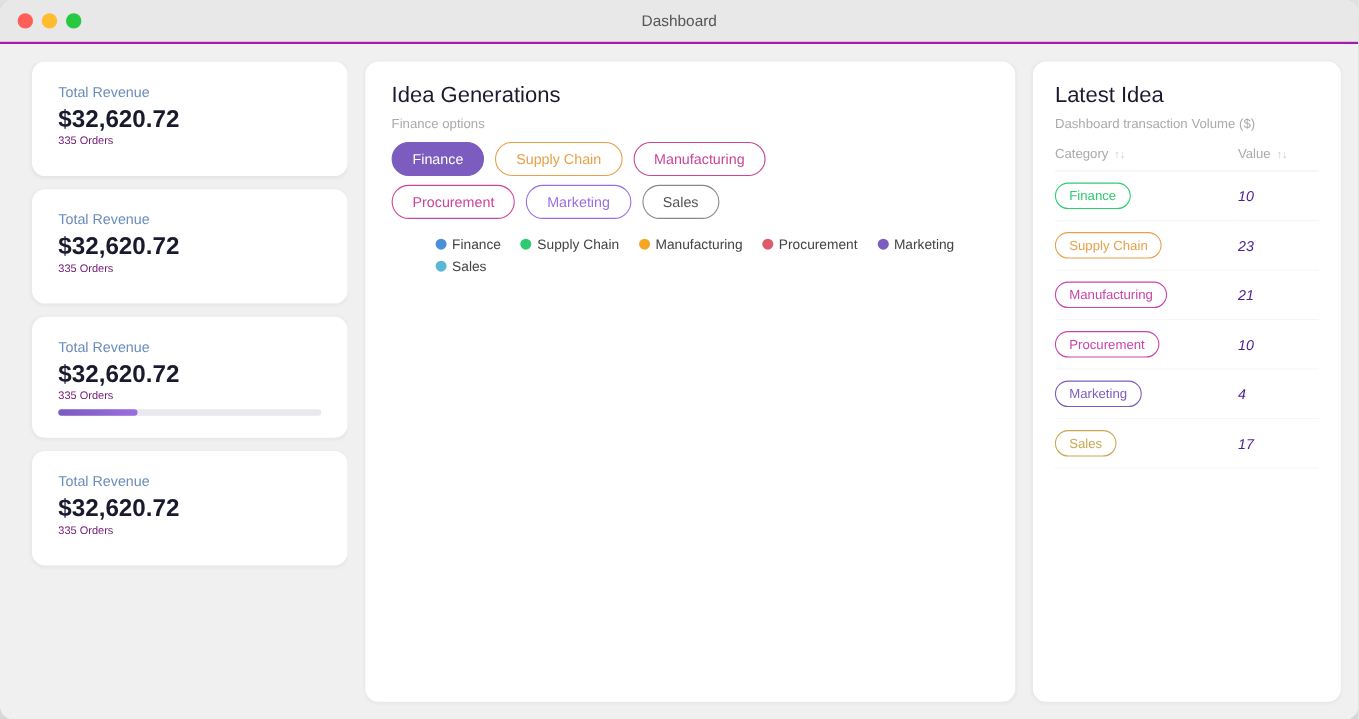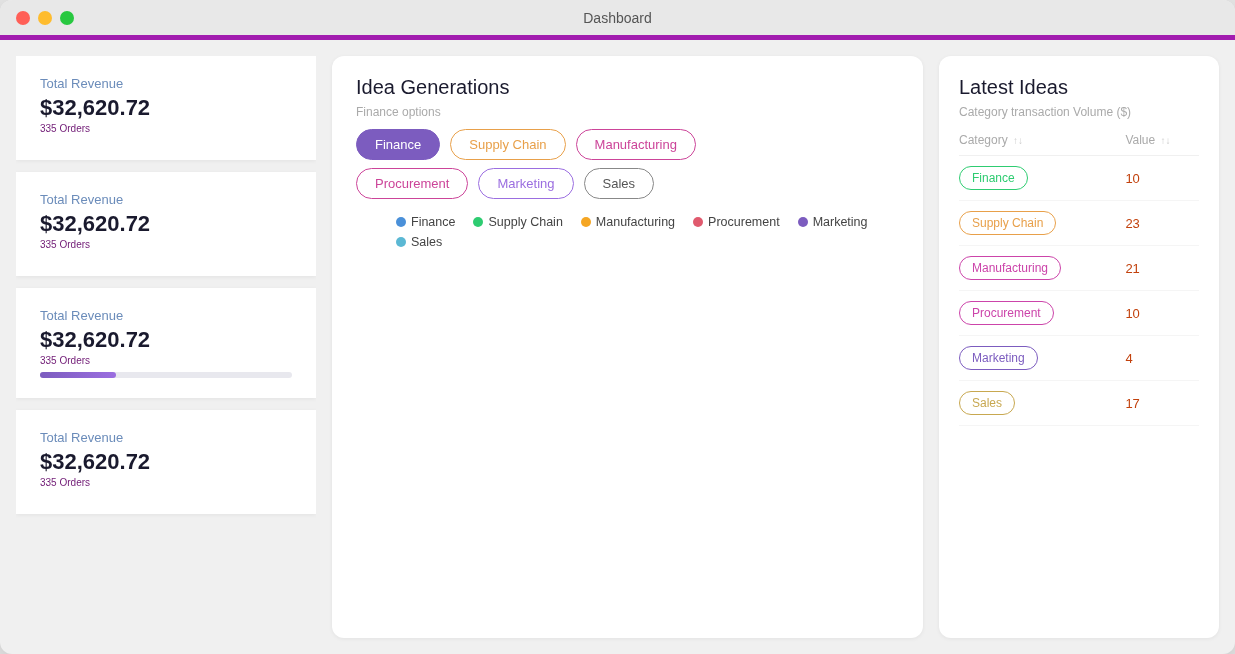--- a/index.html
+++ b/index.html
@@ -20,21 +20,21 @@
       overflow: hidden;
       display: flex;
       flex-direction: column;
     }
     .titlebar {
       background: #e8e8e8;
       height: 40px;
       display: flex;
       align-items: center;
       padding: 0 16px;
-      border-bottom: 5px solid #a21caf;
+      border-bottom: 2px solid #a21caf;
       flex-shrink: 0;
     }
     .traffic-lights {
       display: flex;
       gap: 8px;
       margin-right: auto;
     }
     .tl {
       width: 14px; height: 14px; border-radius: 50%;
     }
@@ -60,23 +60,24 @@
     .sidebar {
       width: 300px;
       display: flex;
       flex-direction: column;
       gap: 12px;
       flex-shrink: 0;
       overflow-y: auto;
     }
     .stat-card {
       background: white;
-      border-radius: 0;
+      border-radius: 12px;
       padding: 20px 24px;
       box-shadow: 0 1px 4px rgba(0,0,0,0.06);
+      margin-left: 13px;
     }
     .stat-label {
       font-size: 13px;
       color: #6b8cba;
       margin-bottom: 4px;
     }
     .stat-value {
       font-size: 22px;
       font-weight: 700;
       color: #1a1a2e;
@@ -234,23 +235,24 @@
       font-weight: 500;
       border: 1.5px solid;
     }
     .badge-finance { color: #2ecc71; border-color: #2ecc71; }
     .badge-supply { color: #e8a04a; border-color: #e8a04a; }
     .badge-manufacturing { color: #cc44aa; border-color: #cc44aa; }
     .badge-procurement { color: #cc44aa; border-color: #cc44aa; }
     .badge-marketing { color: #7c5cbf; border-color: #7c5cbf; }
     .badge-sales { color: #c8a850; border-color: #c8a850; }
     .value-col {
-      color: #c2410c;
+      color: #4c1d95;
       font-weight: 500;
       padding-left: 16px;
+      font-style: italic;
     }
   </style>
 </head>
 <body>
 
 <div class="window">
   <div class="titlebar">
     <div class="traffic-lights">
       <div class="tl tl-red"></div>
       <div class="tl tl-yellow"></div>
@@ -325,22 +327,22 @@
             <span>Marketing</span>
           </div>
           <div class="legend-item">
             <div class="legend-dot" style="background:#5bb8d4"></div>
             <span>Sales</span>
           </div>
         </div>
     </div>
 
     <div class="right-panel">
-      <div class="panel-title">Latest Ideas</div>
-      <div class="panel-sub">Category transaction Volume ($)</div>
+      <div class="panel-title">Latest Idea</div>
+      <div class="panel-sub">Dashboard transaction Volume ($)</div>
       <table class="ideas-table">
         <thead>
           <tr>
             <th>Category <span class="sort-icon">↑↓</span></th>
             <th>Value <span class="sort-icon">↑↓</span></th>
           </tr>
         </thead>
         <tbody id="ideas-tbody">
         <tr>
       <td>

